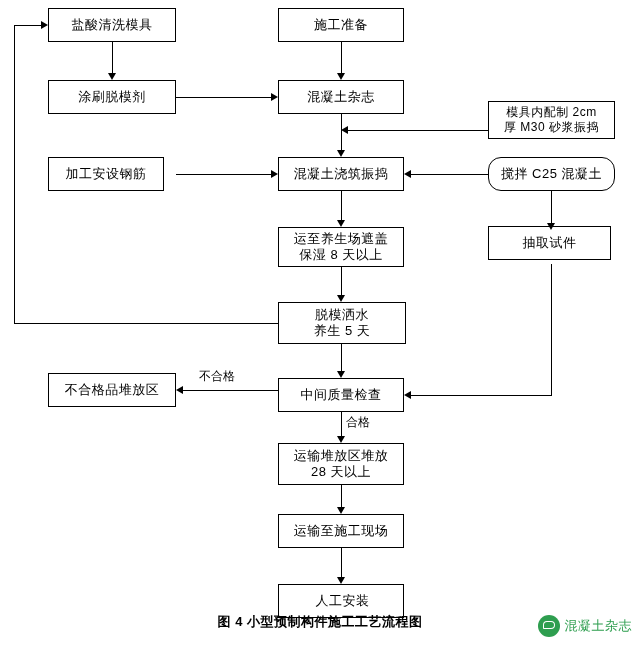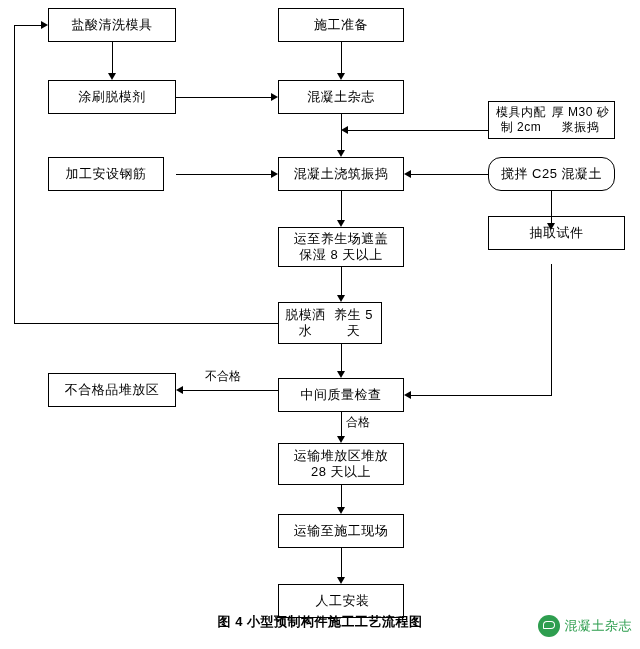--- a/index.html
+++ b/index.html
@@ -144,21 +144,21 @@
 
   <div class="node" style="left:278px; top:157px; width:126px; height:34px;">
     <span>混凝土浇筑振捣</span>
   </div>
 
   <div class="node" style="left:278px; top:227px; width:126px; height:40px; flex-direction:column;">
     <span class="l2">运至养生场遮盖</span>
     <span class="l2">保湿 8 天以上</span>
   </div>
 
-  <div class="node" style="left:278px; top:302px; width:104px; height:42px; flex-direction:row;">
+  <div class="node" style="left:278px; top:302px; width:128px; height:42px; flex-direction:column;">
     <span class="l2">脱模洒水</span>
     <span class="l2">养生 5 天</span>
   </div>
 
   <div class="node" style="left:278px; top:378px; width:126px; height:34px;">
     <span>中间质量检查</span>
   </div>
 
   <div class="node" style="left:48px; top:373px; width:128px; height:34px;">
     <span>不合格品堆放区</span>
@@ -170,30 +170,30 @@
   </div>
 
   <div class="node" style="left:278px; top:514px; width:126px; height:34px;">
     <span>运输至施工现场</span>
   </div>
 
   <div class="node" style="left:278px; top:584px; width:126px; height:34px;padding-left:6px;">
     <span>人工安装</span>
   </div>
 
-  <div class="node" style="left:488px; top:101px; width:127px; height:38px; flex-direction:row; font-size:12px;">
+  <div class="node" style="left:488px; top:101px; width:127px; height:38px; flex-direction:column; font-size:12px;">
     <span class="l2">模具内配制 2cm</span>
     <span class="l2">厚 M30 砂浆振捣</span>
   </div>
 
   <div class="node" style="left:488px; top:157px; width:127px; height:34px;border-radius:13px;">
     <span>搅拌 C25 混凝土</span>
   </div>
 
-  <div class="node" style="left:488px; top:216px; width:137px; height:34px;">
+  <div class="node" style="left:488px; top:226px; width:123px; height:34px;">
     <span>抽取试件</span>
   </div>
 
   <div class="edge v" style="left:341px; top:42px; height:31px;"></div>
   <div class="arrow down" style="left:337px; top:73px;"></div>
 
   <div class="edge v" style="left:112px; top:42px; height:31px;"></div>
   <div class="arrow down" style="left:108px; top:73px;"></div>
 
   <div class="edge h" style="left:176px; top:97px; width:95px;"></div>
@@ -227,21 +227,21 @@
   <div class="edge v" style="left:341px; top:344px; height:27px;"></div>
   <div class="arrow down" style="left:337px; top:371px;"></div>
 
   <div class="edge h" style="left:14px; top:323px; width:264px;"></div>
   <div class="edge v" style="left:14px; top:25px; height:299px;"></div>
   <div class="edge h" style="left:14px; top:25px; width:27px;"></div>
   <div class="arrow right" style="left:41px; top:21px;"></div>
 
   <div class="edge h" style="left:183px; top:390px; width:95px;"></div>
   <div class="arrow left" style="left:176px; top:386px;"></div>
-  <div class="elabel" style="left:198px; top:368px;margin-left:6px;">不合格</div>
+  <div class="elabel" style="left:198px; top:368px;">不合格</div>
 
   <div class="edge v" style="left:341px; top:412px; height:24px;"></div>
   <div class="arrow down" style="left:337px; top:436px;"></div>
   <div class="elabel" style="left:345px; top:414px;">合格</div>
 
   <div class="edge v" style="left:341px; top:485px; height:22px;"></div>
   <div class="arrow down" style="left:337px; top:507px;"></div>
 
   <div class="edge v" style="left:341px; top:548px; height:29px;"></div>
   <div class="arrow down" style="left:337px; top:577px;"></div>

